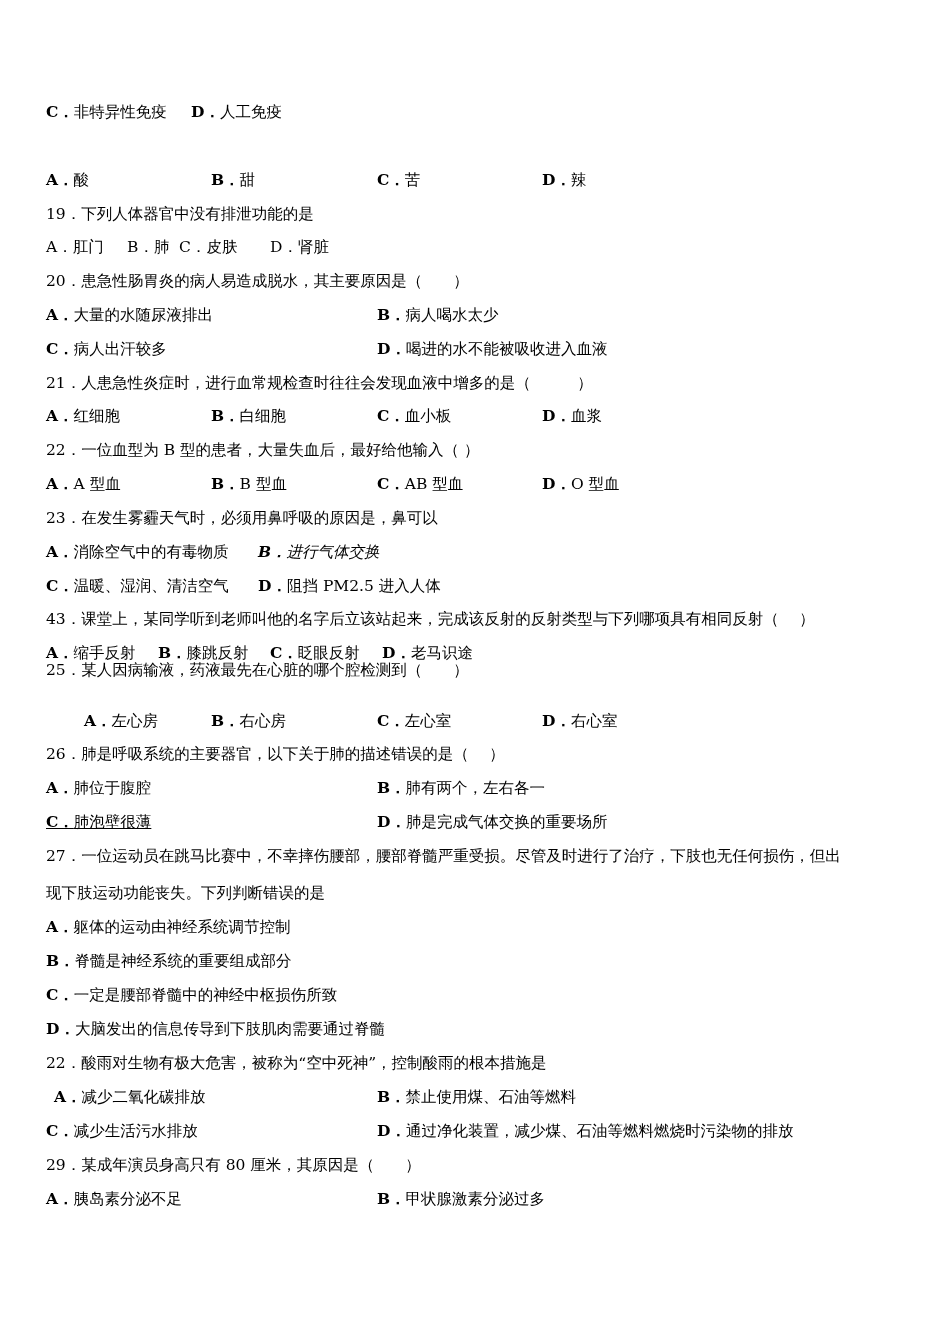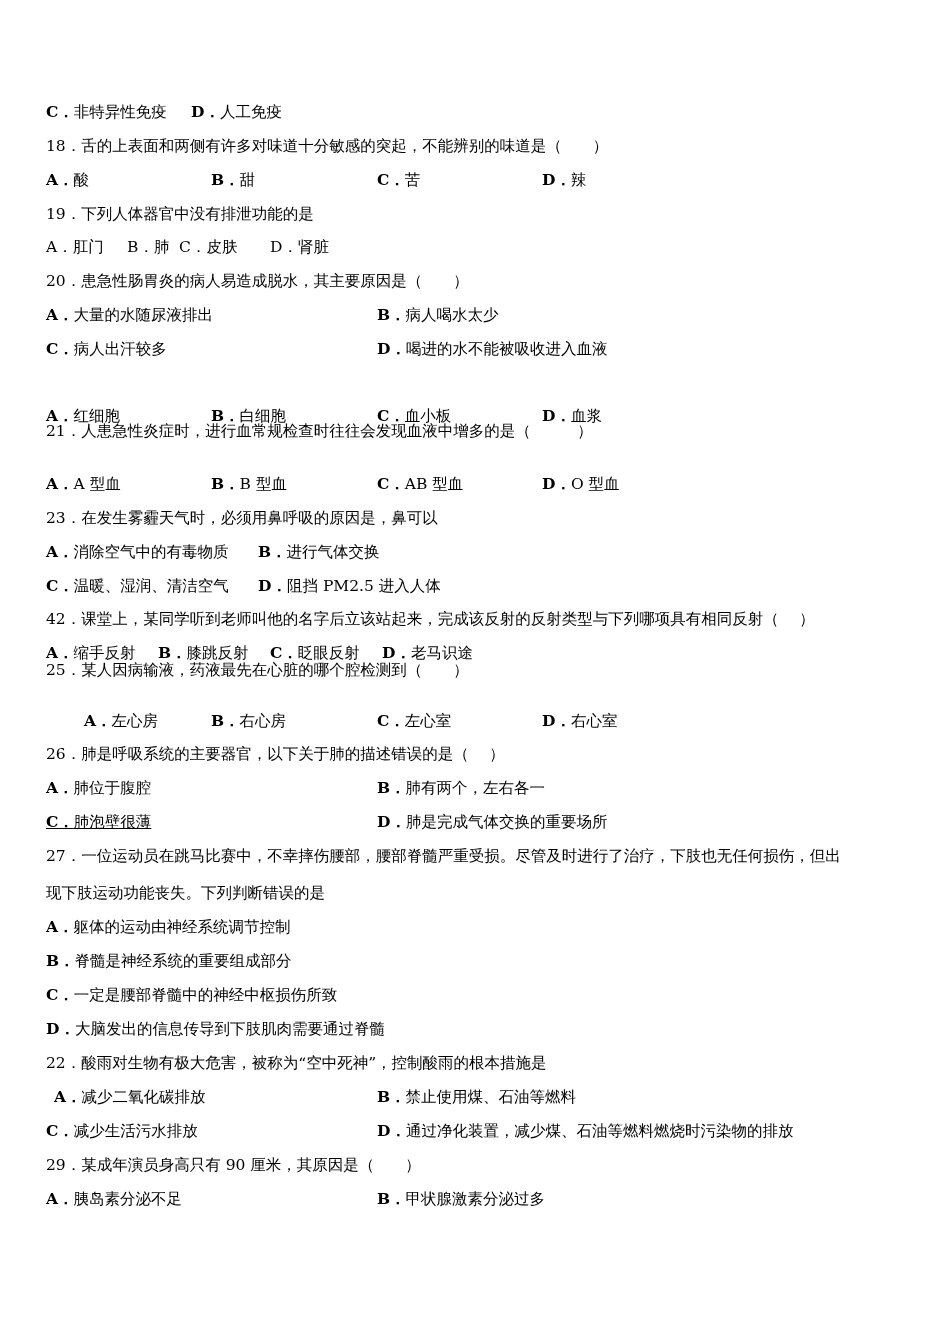--- a/index.html
+++ b/index.html
@@ -12,21 +12,20 @@
   .q { font-weight: normal; }
 </style>
 </head>
 <body>
 
 <div class="page" id="page">
     <div class="line" style="top: 101px;">
       <span class="opt" style="left: 0px;"><span class="lbl">C．</span><span>非特异性免疫</span></span>
       <span class="opt" style="left: 145px;"><span class="lbl">D．</span><span>人工免疫</span></span>
     </div>
-    <div class="line" style="top: 135px;"><span class="q">18．</span><span>舌的上表面和两侧有许多对味道十分敏感的突起，不能辨别的味道是（　　）</span></div>
     <div class="line" style="top: 169px;">
       <span class="opt" style="left: 0px;"><span class="lbl">A．</span><span>酸</span></span>
       <span class="opt" style="left: 165px;"><span class="lbl">B．</span><span>甜</span></span>
       <span class="opt" style="left: 331px;"><span class="lbl">C．</span><span>苦</span></span>
       <span class="opt" style="left: 496px;"><span class="lbl">D．</span><span>辣</span></span>
     </div>
     <div class="line" style="top: 203px;"><span class="q">19．</span><span>下列人体器官中没有排泄功能的是</span></div>
     <div class="line" style="top: 236px;">
       <span class="opt" style="left: 0px;"><span class="">A．</span><span>肛门</span></span>
       <span class="opt" style="left: 81px;"><span class="">B．</span><span>肺</span></span>
@@ -35,43 +34,44 @@
     </div>
     <div class="line" style="top: 270px;"><span class="q">20．</span><span>患急性肠胃炎的病人易造成脱水，其主要原因是（　　）</span></div>
     <div class="line" style="top: 304px;">
       <span class="opt" style="left: 0px;"><span class="lbl">A．</span><span>大量的水随尿液排出</span></span>
       <span class="opt" style="left: 331px;"><span class="lbl">B．</span><span>病人喝水太少</span></span>
     </div>
     <div class="line" style="top: 338px;">
       <span class="opt" style="left: 0px;"><span class="lbl">C．</span><span>病人出汗较多</span></span>
       <span class="opt" style="left: 331px;"><span class="lbl">D．</span><span>喝进的水不能被吸收进入血液</span></span>
     </div>
-    <div class="line" style="top: 372px; margin-top: 48px;"><span class="q">21．</span><span>人患急性炎症时，进行血常规检查时往往会发现血液中增多的是（　　　）</span></div>
+    <div class="line" style="top: 372px;"><span class="q">21．</span><span>人患急性炎症时，进行血常规检查时往往会发现血液中增多的是（　　　）</span></div>
     <div class="line" style="top: 405px;">
       <span class="opt" style="left: 0px;"><span class="lbl">A．</span><span>红细胞</span></span>
       <span class="opt" style="left: 165px;"><span class="lbl">B．</span><span>白细胞</span></span>
       <span class="opt" style="left: 331px;"><span class="lbl">C．</span><span>血小板</span></span>
       <span class="opt" style="left: 496px;"><span class="lbl">D．</span><span>血浆</span></span>
     </div>
+    <div class="line" style="top: 439px;"><span class="q">22．</span><span>一位血型为 B 型的患者，大量失血后，最好给他输入（ ）</span></div>
     <div class="line" style="top: 473px;">
       <span class="opt" style="left: 0px;"><span class="lbl">A．</span><span>A 型血</span></span>
       <span class="opt" style="left: 165px;"><span class="lbl">B．</span><span>B 型血</span></span>
       <span class="opt" style="left: 331px;"><span class="lbl">C．</span><span>AB 型血</span></span>
       <span class="opt" style="left: 496px;"><span class="lbl">D．</span><span>O 型血</span></span>
     </div>
     <div class="line" style="top: 507px;"><span class="q">23．</span><span>在发生雾霾天气时，必须用鼻呼吸的原因是，鼻可以</span></div>
     <div class="line" style="top: 541px;">
       <span class="opt" style="left: 0px;"><span class="lbl">A．</span><span>消除空气中的有毒物质</span></span>
-      <span class="opt" style="left: 212px;"><span class="lbl">B．</span><span>进行气体交换</span></span>
+      <span class="opt" style="left: 212px; font-style: italic;"><span class="lbl">B．</span><span>进行气体交换</span></span>
     </div>
     <div class="line" style="top: 575px;">
       <span class="opt" style="left: 0px;"><span class="lbl">C．</span><span>温暖、湿润、清洁空气</span></span>
       <span class="opt" style="left: 212px;"><span class="lbl">D．</span><span>阻挡 PM2.5 进入人体</span></span>
     </div>
-    <div class="line" style="top: 608px;"><span class="q">42．</span><span>课堂上，某同学听到老师叫他的名字后立该站起来，完成该反射的反射类型与下列哪项具有相同反射（　 ）</span></div>
+    <div class="line" style="top: 608px;"><span class="q">43．</span><span>课堂上，某同学听到老师叫他的名字后立该站起来，完成该反射的反射类型与下列哪项具有相同反射（　 ）</span></div>
     <div class="line" style="top: 642px;">
       <span class="opt" style="left: 0px;"><span class="lbl">A．</span><span>缩手反射</span></span>
       <span class="opt" style="left: 112px;"><span class="lbl">B．</span><span>膝跳反射</span></span>
       <span class="opt" style="left: 224px;"><span class="lbl">C．</span><span>眨眼反射</span></span>
       <span class="opt" style="left: 336px;"><span class="lbl">D．</span><span>老马识途</span></span>
     </div>
     <div class="line" style="top: 659px;"><span class="q">25．</span><span>某人因病输液，药液最先在心脏的哪个腔检测到（　　）</span></div>
     <div class="line" style="top: 710px;">
       <span class="opt" style="left: 0px; margin-left: 38px;"><span class="lbl">A．</span><span>左心房</span></span>
       <span class="opt" style="left: 165px;"><span class="lbl">B．</span><span>右心房</span></span>
@@ -103,18 +103,18 @@
     </div>
     <div class="line" style="top: 1052px;"><span class="q">22．</span><span>酸雨对生物有极大危害，被称为“空中死神”，控制酸雨的根本措施是</span></div>
     <div class="line" style="top: 1086px;">
       <span class="opt" style="left: 8px;"><span class="lbl">A．</span><span>减少二氧化碳排放</span></span>
       <span class="opt" style="left: 331px;"><span class="lbl">B．</span><span>禁止使用煤、石油等燃料</span></span>
     </div>
     <div class="line" style="top: 1120px;">
       <span class="opt" style="left: 0px; text-align: center;"><span class="lbl">C．</span><span>减少生活污水排放</span></span>
       <span class="opt" style="left: 331px;"><span class="lbl">D．</span><span>通过净化装置，减少煤、石油等燃料燃烧时污染物的排放</span></span>
     </div>
-    <div class="line" style="top: 1154px;"><span class="q">29．</span><span>某成年演员身高只有 90 厘米，其原因是（　　）</span></div>
+    <div class="line" style="top: 1154px;"><span class="q">29．</span><span>某成年演员身高只有 80 厘米，其原因是（　　）</span></div>
     <div class="line" style="top: 1188px;">
       <span class="opt" style="left: 0px;"><span class="lbl">A．</span><span>胰岛素分泌不足</span></span>
       <span class="opt" style="left: 331px;"><span class="lbl">B．</span><span>甲状腺激素分泌过多</span></span>
     </div>
   </div>
 
 </body></html>

